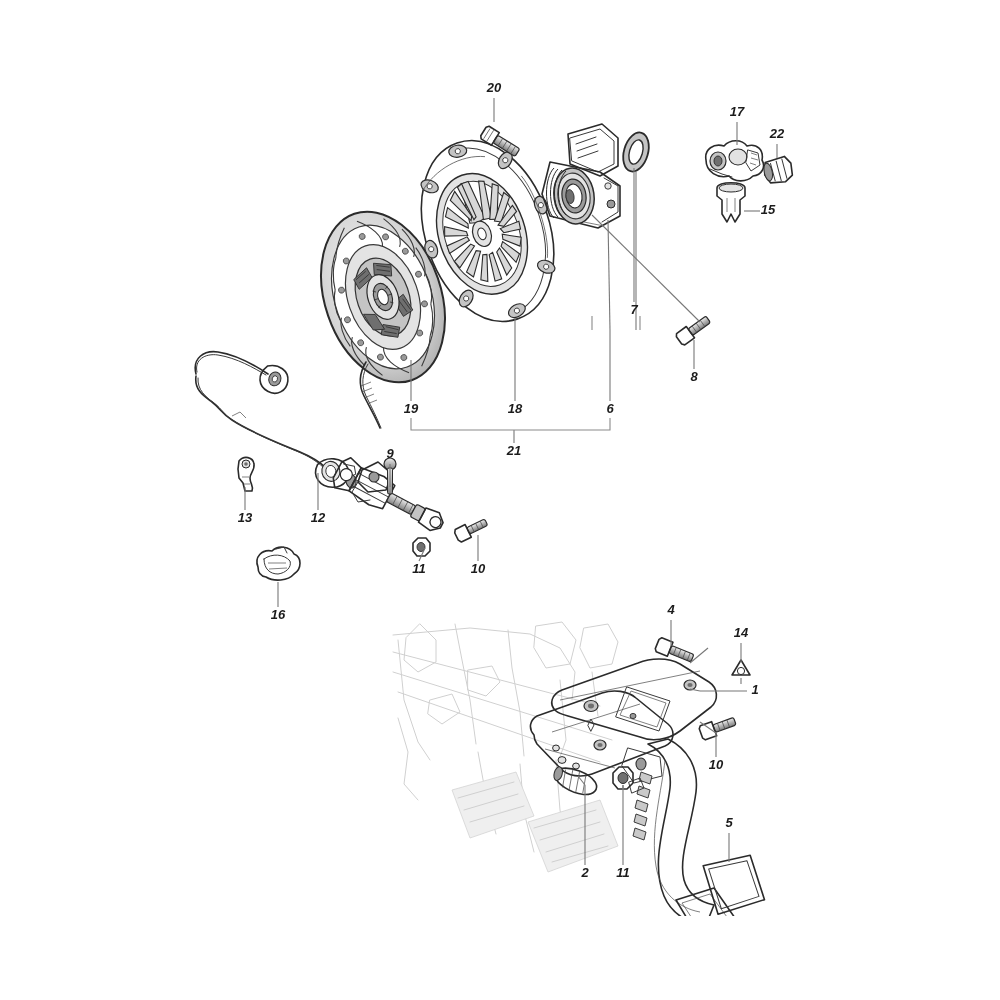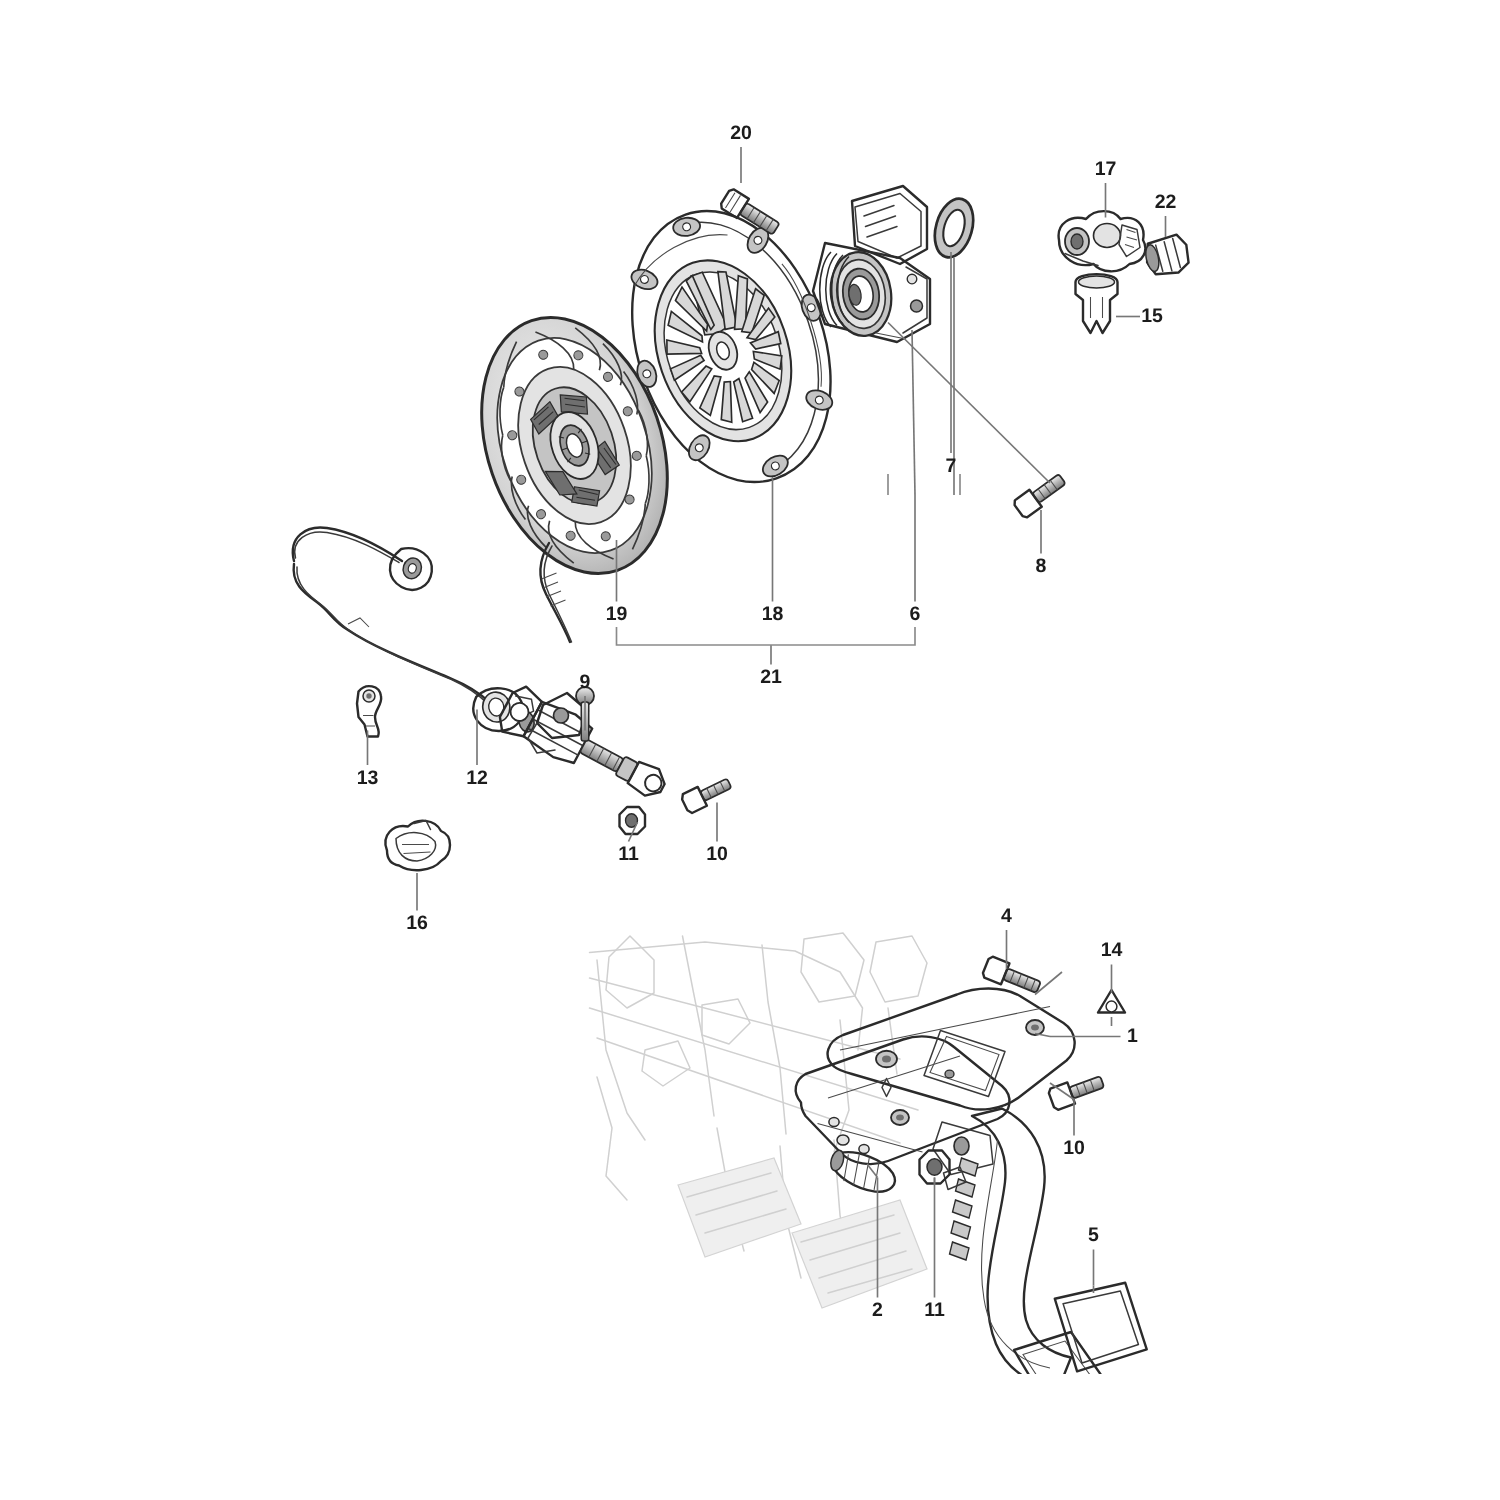--- a/index.html
+++ b/index.html
@@ -8,20 +8,21 @@
     padding: 0;
     background: #ffffff;
   }
   #canvas {
     position: relative;
     width: 1000px;
     height: 916px;
     background: #ffffff;
     font-family: "Liberation Sans", sans-serif;
     overflow: hidden;
+    font-style: italic;
   }
   #diagram-svg {
     position: absolute;
     top: 0;
     left: 0;
     width: 1000px;
     height: 1000px;
   }
   .callout-label {
     font-family: "Liberation Sans", sans-serif;

